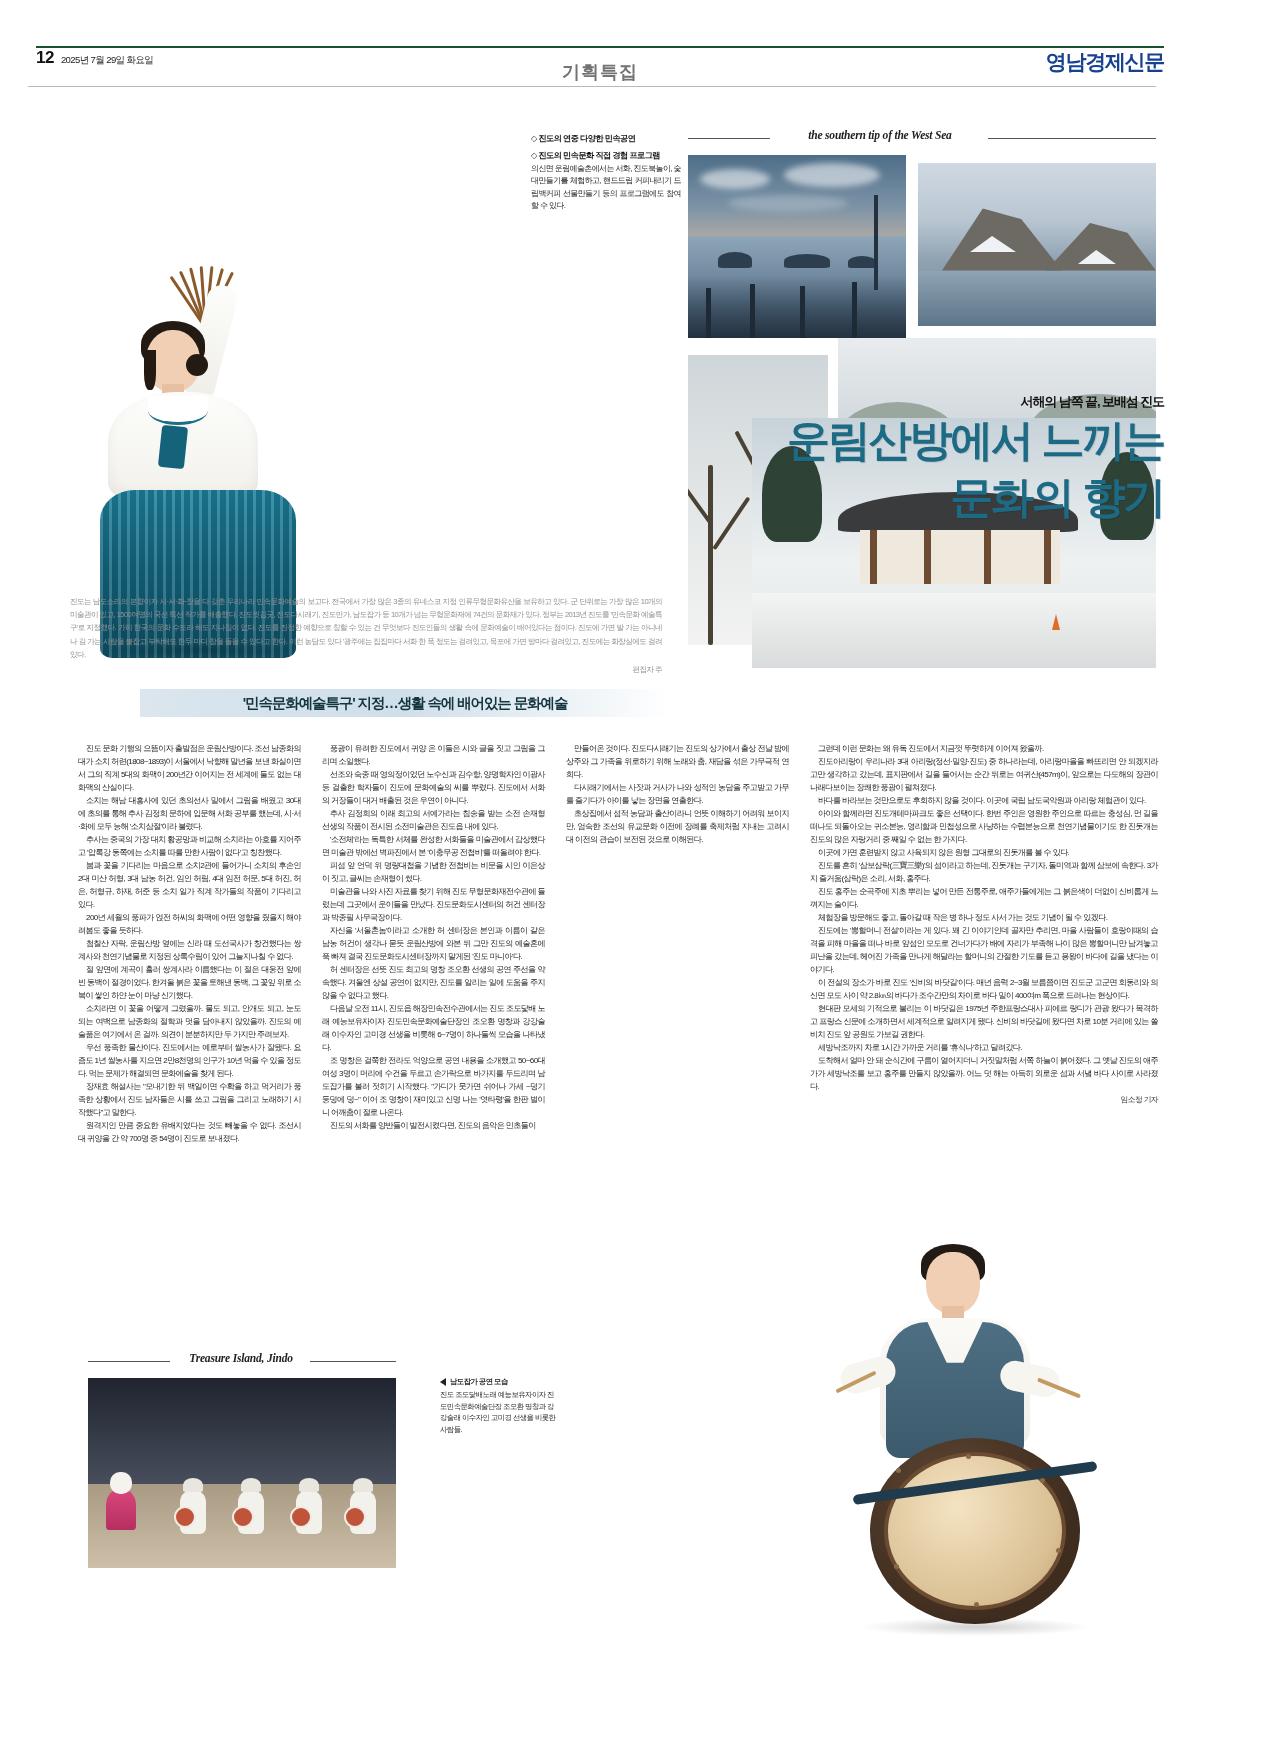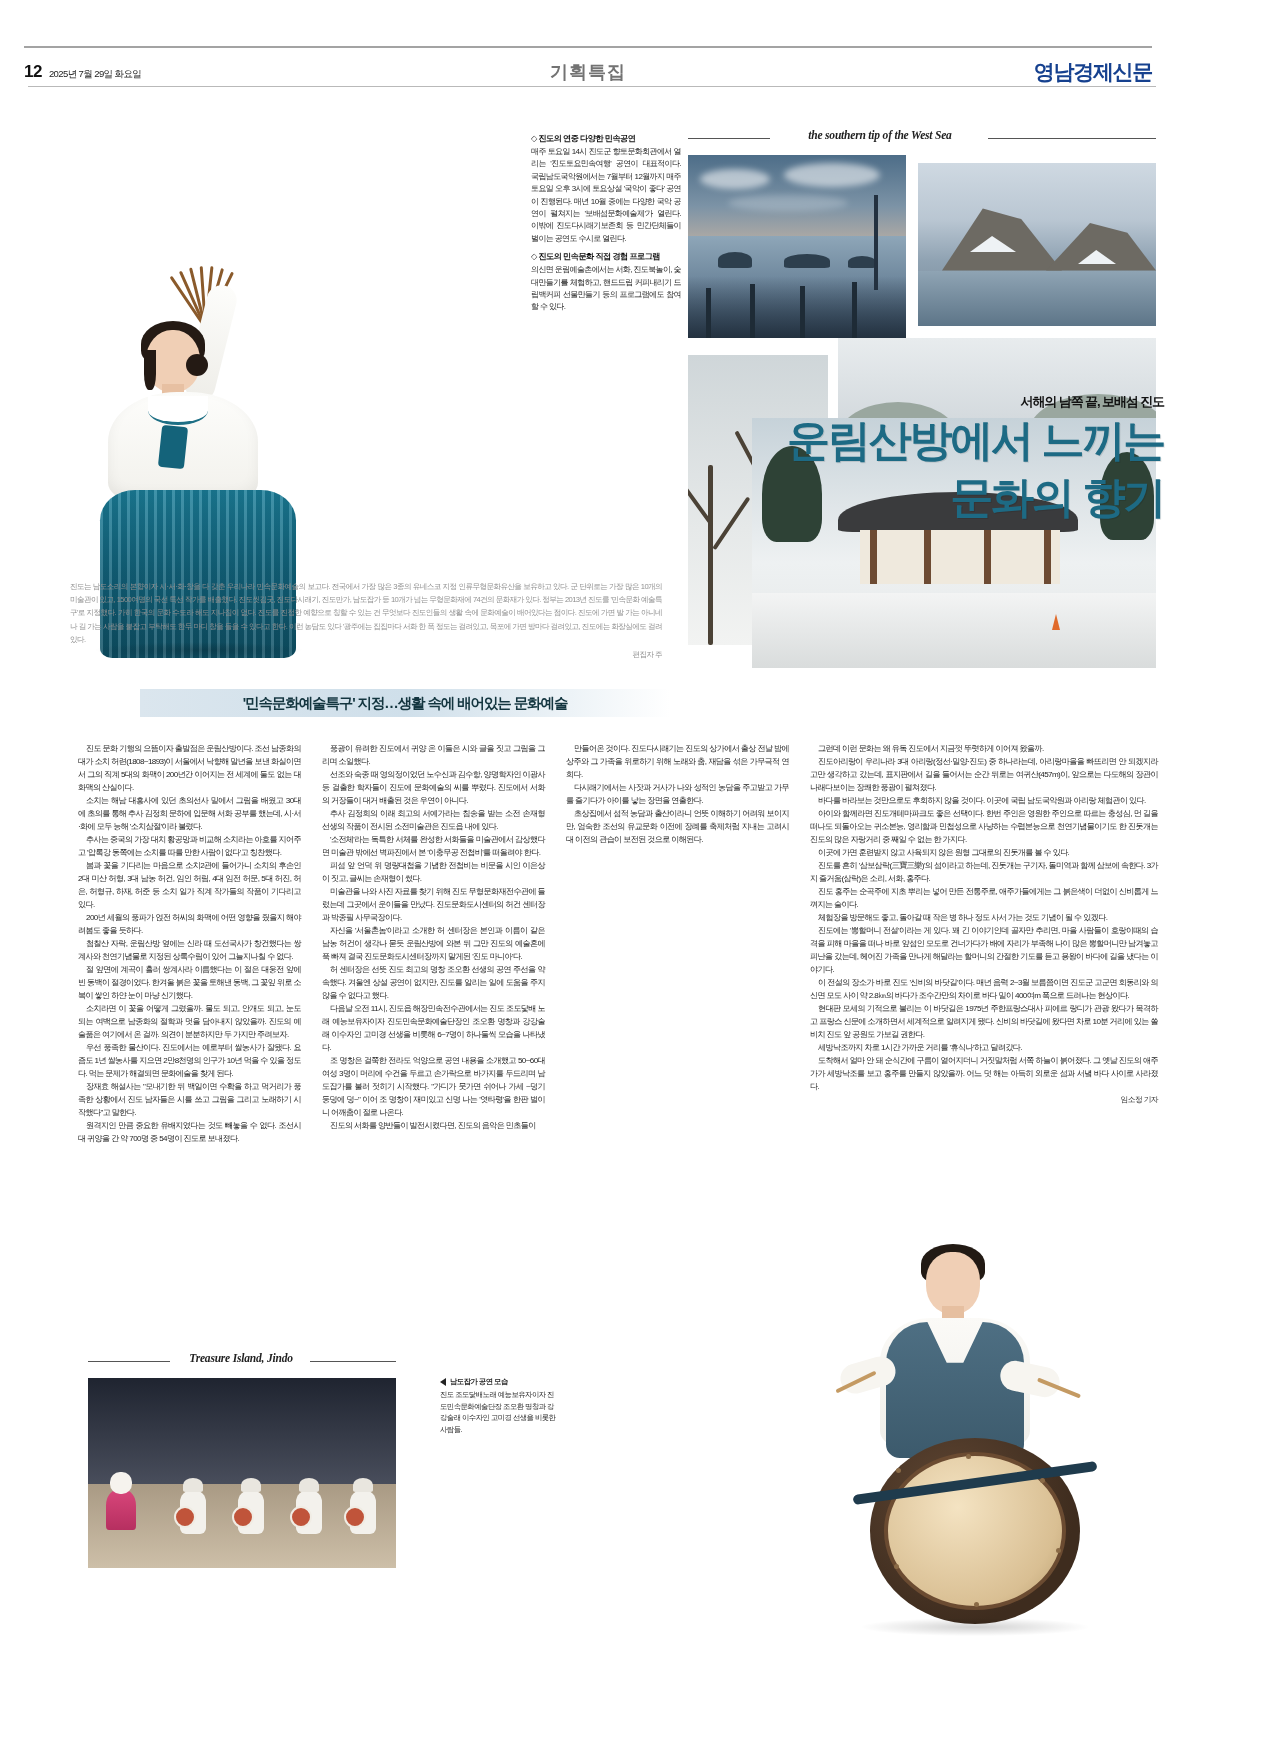--- a/index.html
+++ b/index.html
@@ -15,26 +15,26 @@
     width:1280px;
     height:1746px;
     margin:0 auto;
     background:#fff;
     overflow:hidden;
   }
 
   
   .masthead{
     position:absolute;
-    left:24px; top:46px;
+    left:36px; top:46px;
     width:1128px;
     height:40px;
-    border-top:2px solid #a3a3a3;
+    border-top:2px solid #14532d;
     display:flex;
-    align-items:flex-end;
+    align-items:flex-start;
     justify-content:space-between;
   }
   .mast-left{display:flex;align-items:baseline;gap:7px;padding-bottom:6px;}
   .mast-pageno{
     font-size:17px;font-weight:700;color:#111;letter-spacing:-0.5px;
   }
   .mast-date{font-size:9.5px;color:#222;letter-spacing:-0.6px;}
   .mast-center{
     position:absolute;left:0;right:0;text-align:center;bottom:4px;
     font-size:18px;font-weight:700;color:#737373;letter-spacing:1px;
@@ -212,21 +212,21 @@
   }
   .headline .h-line{
     display:block;
     font-size:43px;font-weight:800;color:#1d6a84;letter-spacing:-2.2px;
     line-height:57px;
     text-shadow:1px 1px 0 rgba(0,0,0,.10);
   }
 
   
   .lead{
-    position:absolute;left:70px;top:580px;width:592px;
+    position:absolute;left:70px;top:595px;width:592px;
     font-size:7.6px;line-height:13.2px;color:#8f8f8f;
     letter-spacing:-0.6px;text-align:justify;
   }
   .lead .byline{display:block;text-align:right;margin-top:2px;}
 
   
   .band{
     position:absolute;left:140px;top:689px;width:530px;height:28px;
     background:linear-gradient(90deg,#dbe6ee 0%,#cfdfea 50%,#ffffff 100%);
     display:flex;align-items:center;justify-content:center;
@@ -384,21 +384,20 @@
     <div class="w-neck"></div>
     <div class="w-jeogori"></div>
     <div class="w-collar"></div>
     <div class="w-ribbon"></div>
     <div class="w-skirt"></div>
     <div class="w-skirt-shadow"></div>
   </div>
 
   <div class="infobox">
     <h4>◇ 진도의 연중 다양한 민속공연</h4>
-    <p>매주 토요일 14시 진도군 향토문화회관에서 열리는 '진도토요민속여행' 공연이 대표적이다. 국립남도국악원에서는 7월부터 12월까지 매주 토요일 오후 3시에 토요상설 '국악이 좋다' 공연이 진행된다. 매년 10월 중에는 다양한 국악 공연이 펼쳐지는 '보배섬문화예술제'가 열린다. 이밖에 진도다시래기보존회 등 민간단체들이 벌이는 공연도 수시로 열린다.</p>
     <h4 class="second">◇ 진도의 민속문화 직접 경험 프로그램</h4>
     <p>의신면 운림예술촌에서는 서화, 진도북놀이, 숯대만들기를 체험하고, 핸드드립 커피내리기 드립백커피 선물만들기 등의 프로그램에도 참여할 수 있다.</p>
   </div>
 
   <div class="ph-rule left"></div>
   <div class="ph-title">the southern tip of the West Sea</div>
   <div class="ph-rule right"></div>
 
   <div class="pg" style="left:688px;top:155px;width:218px;height:183px;">
     <div class="ph ph-sunset">

